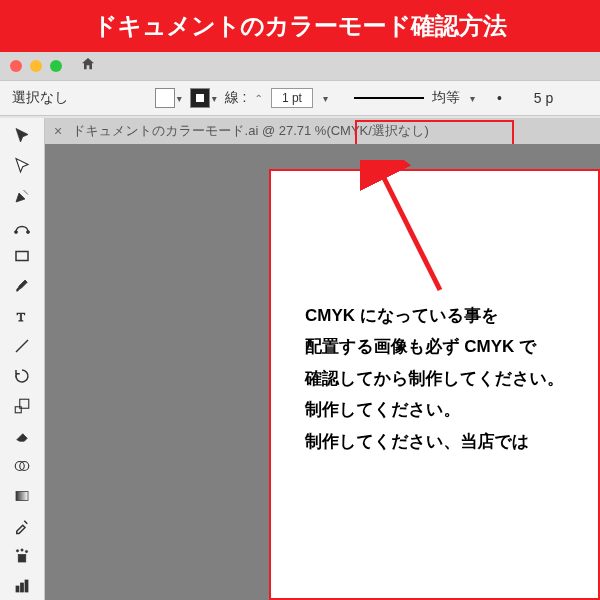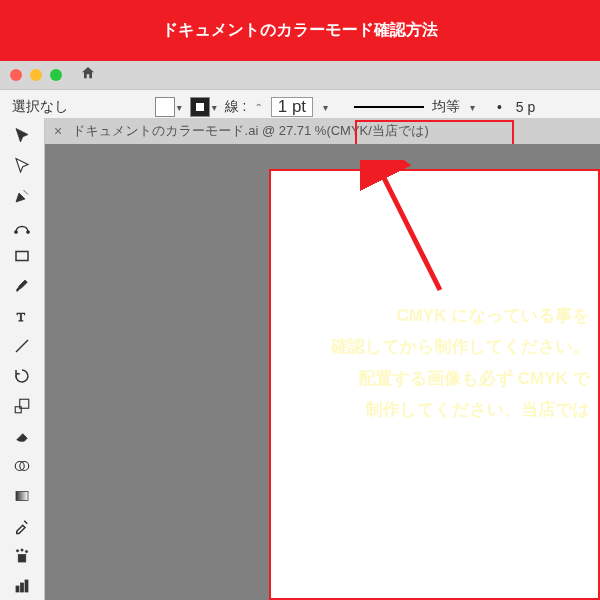--- a/index.html
+++ b/index.html
@@ -1,44 +1,44 @@
 <!DOCTYPE html>
 <html><head>
 <meta charset="utf-8">
 <style>
   html,body{margin:0;padding:0;font-family:"Hiragino Sans","Meiryo",sans-serif;}
   .stage{width:600px;height:600px;position:relative;background:#808080;overflow:hidden;}
-  .red-title{background:#ef1c24;color:#fff;text-align:center;font-weight:bold;font-size:16px;padding:20px 0;}
+  .red-title{background:#ef1c24;color:#fff;text-align:center;font-weight:bold;font-size:24px;padding:10px 0;}
   .mac-bar{background:#d6d6d6;height:28px;display:flex;align-items:center;gap:8px;padding:0 10px;}
   .tl{width:12px;height:12px;border-radius:50%;}
   .tl.red{background:#ff5f57;} .tl.yel{background:#febc2e;} .tl.grn{background:#28c840;}
   .home-icon svg{width:16px;height:16px;fill:#4a4a4a;}
   .ctrl-bar{background:#f3f3f3;height:34px;border-top:1px solid #c7c7c7;border-bottom:1px solid #c7c7c7;display:flex;align-items:center;gap:8px;padding:0 12px;font-size:14px;color:#333;text-align:center;}
   .sel-text{white-space:nowrap;}
   .dd{display:flex;align-items:center;}
   .sw{width:18px;height:18px;border:1px solid #888;background:#fff;}
   .sw.dark{background:#222;position:relative;display:flex;align-items:center;justify-content:center;}
   .sw.dark::after{content:"";width:8px;height:8px;background:#fff;}
   .chev{font-size:10px;color:#555;margin-left:2px;}
-  .stroke-v{width:40px;height:18px;border:1px solid #999;background:#fff;font-size:17px;display:flex;align-items:center;justify-content:center;}
+  .stroke-v{width:40px;height:18px;border:1px solid #999;background:#fff;font-size:12px;display:flex;align-items:center;justify-content:center;}
   .line-sample{width:70px;height:0;border-top:2px solid #000;}
   .menu-grip{height:10px;background:#e5e5e5;border-bottom:1px solid #ccc;position:relative;}
   .menu-grip::after{content:"";position:absolute;left:10px;top:3px;width:20px;height:4px;background:repeating-linear-gradient(90deg,#aaa 0 1px,transparent 1px 3px);}
   .work{display:flex;position:absolute;top:118px;left:0;right:0;bottom:0;}
   .toolbar{width:44px;background:#f3f3f3;border-right:1px solid #c7c7c7;display:flex;flex-direction:column;align-items:center;gap:3px;padding-top:4px;}
   .toolbar .tool{width:30px;height:28px;display:flex;align-items:center;justify-content:center;}
   .toolbar svg{width:18px;height:18px;fill:#333;stroke:#333;}
   .tab-strip{position:absolute;left:44px;right:0;top:118px;height:26px;background:#cfcfcf;border-bottom:1px solid #9c9c9c;display:flex;align-items:center;padding-left:10px;font-size:13px;color:#555;}
   .tab-x{margin-right:10px;color:#666;font-size:14px;}
   .color-box{position:absolute;border:2px solid #ef1c24;}
   .color-box.mode{left:355px;top:120px;width:155px;height:22px;}
   .art{position:absolute;left:44px;right:0;top:144px;bottom:0;background:#808080;}
   .artboard{position:absolute;left:225px;top:25px;right:0;bottom:0;background:#fff;border:2px solid #ef1c24;}
   .arrow-svg{position:absolute;left:360px;top:160px;}
-  .note{position:absolute;left:305px;top:300px;right:10px;color:#fef9c3;font-weight:bold;font-size:17px;line-height:1.85;text-align:right;}
+  .note{position:absolute;left:305px;top:300px;right:10px;color:#000000;font-weight:bold;font-size:17px;line-height:1.85;}
   .lbl{white-space:nowrap;}
 </style>
 </head>
 <body>
 
 <div class="stage">
 
   <div class="red-title">ドキュメントのカラーモード確認方法</div>
 
   <div class="mac-bar">
@@ -66,29 +66,29 @@
     <span class="lbl">線 :</span>
     <span style="font-size:10px;color:#666">⌃</span>
     <span class="stroke-v">1 pt</span>
     <span class="chev">▾</span>
     <span style="flex:0 0 10px"></span>
     <span class="line-sample"></span>
     <span class="lbl">均等</span>
     <span class="chev">▾</span>
     <span style="flex:0 0 6px"></span>
     <span class="lbl">•</span>
-    <span class="lbl" style="margin-left:6px">5 p</span>
+    <span class="lbl" style="margin-left:24px">5 p</span>
   </div>
 
   <div class="menu-grip"></div>
 
   <div class="tab-strip">
     <span class="tab-x">×</span>
     <span class="lbl">ドキュメントのカラーモード.ai @ 27.71 %</span>
-    <span class="lbl"> (CMYK/当店では)</span>
+    <span class="lbl"> (CMYK/選択なし)</span>
   </div>
   <div class="color-box mode"></div>
 
   <div class="art">
     <div class="artboard"></div>
   </div>
 
   <div class="work">
     <div class="toolbar">
       <div class="tool">
@@ -194,18 +194,19 @@
     <defs>
         <marker id="ah" markerWidth="12" markerHeight="12" refX="2" refY="6" orient="auto">
           <path d="M0 0L12 6L0 12z" fill="#ef1c24"></path>
         </marker>
       </defs>
     <line x1="80" y1="130" x2="20" y2="10" stroke="#ef1c24" stroke-width="5" marker-end="url(#ah)"></line>
   </svg>
 
   <div class="note">
     <div>CMYK になっている事を</div>
+    <div>配置する画像も必ず CMYK で</div>
     <div>確認してから制作してください。</div>
-    <div>配置する画像も必ず CMYK で</div>
+    <div>制作してください。</div>
     <div>制作してください、当店では</div>
   </div>
 
 </div>
 
 </body></html>

